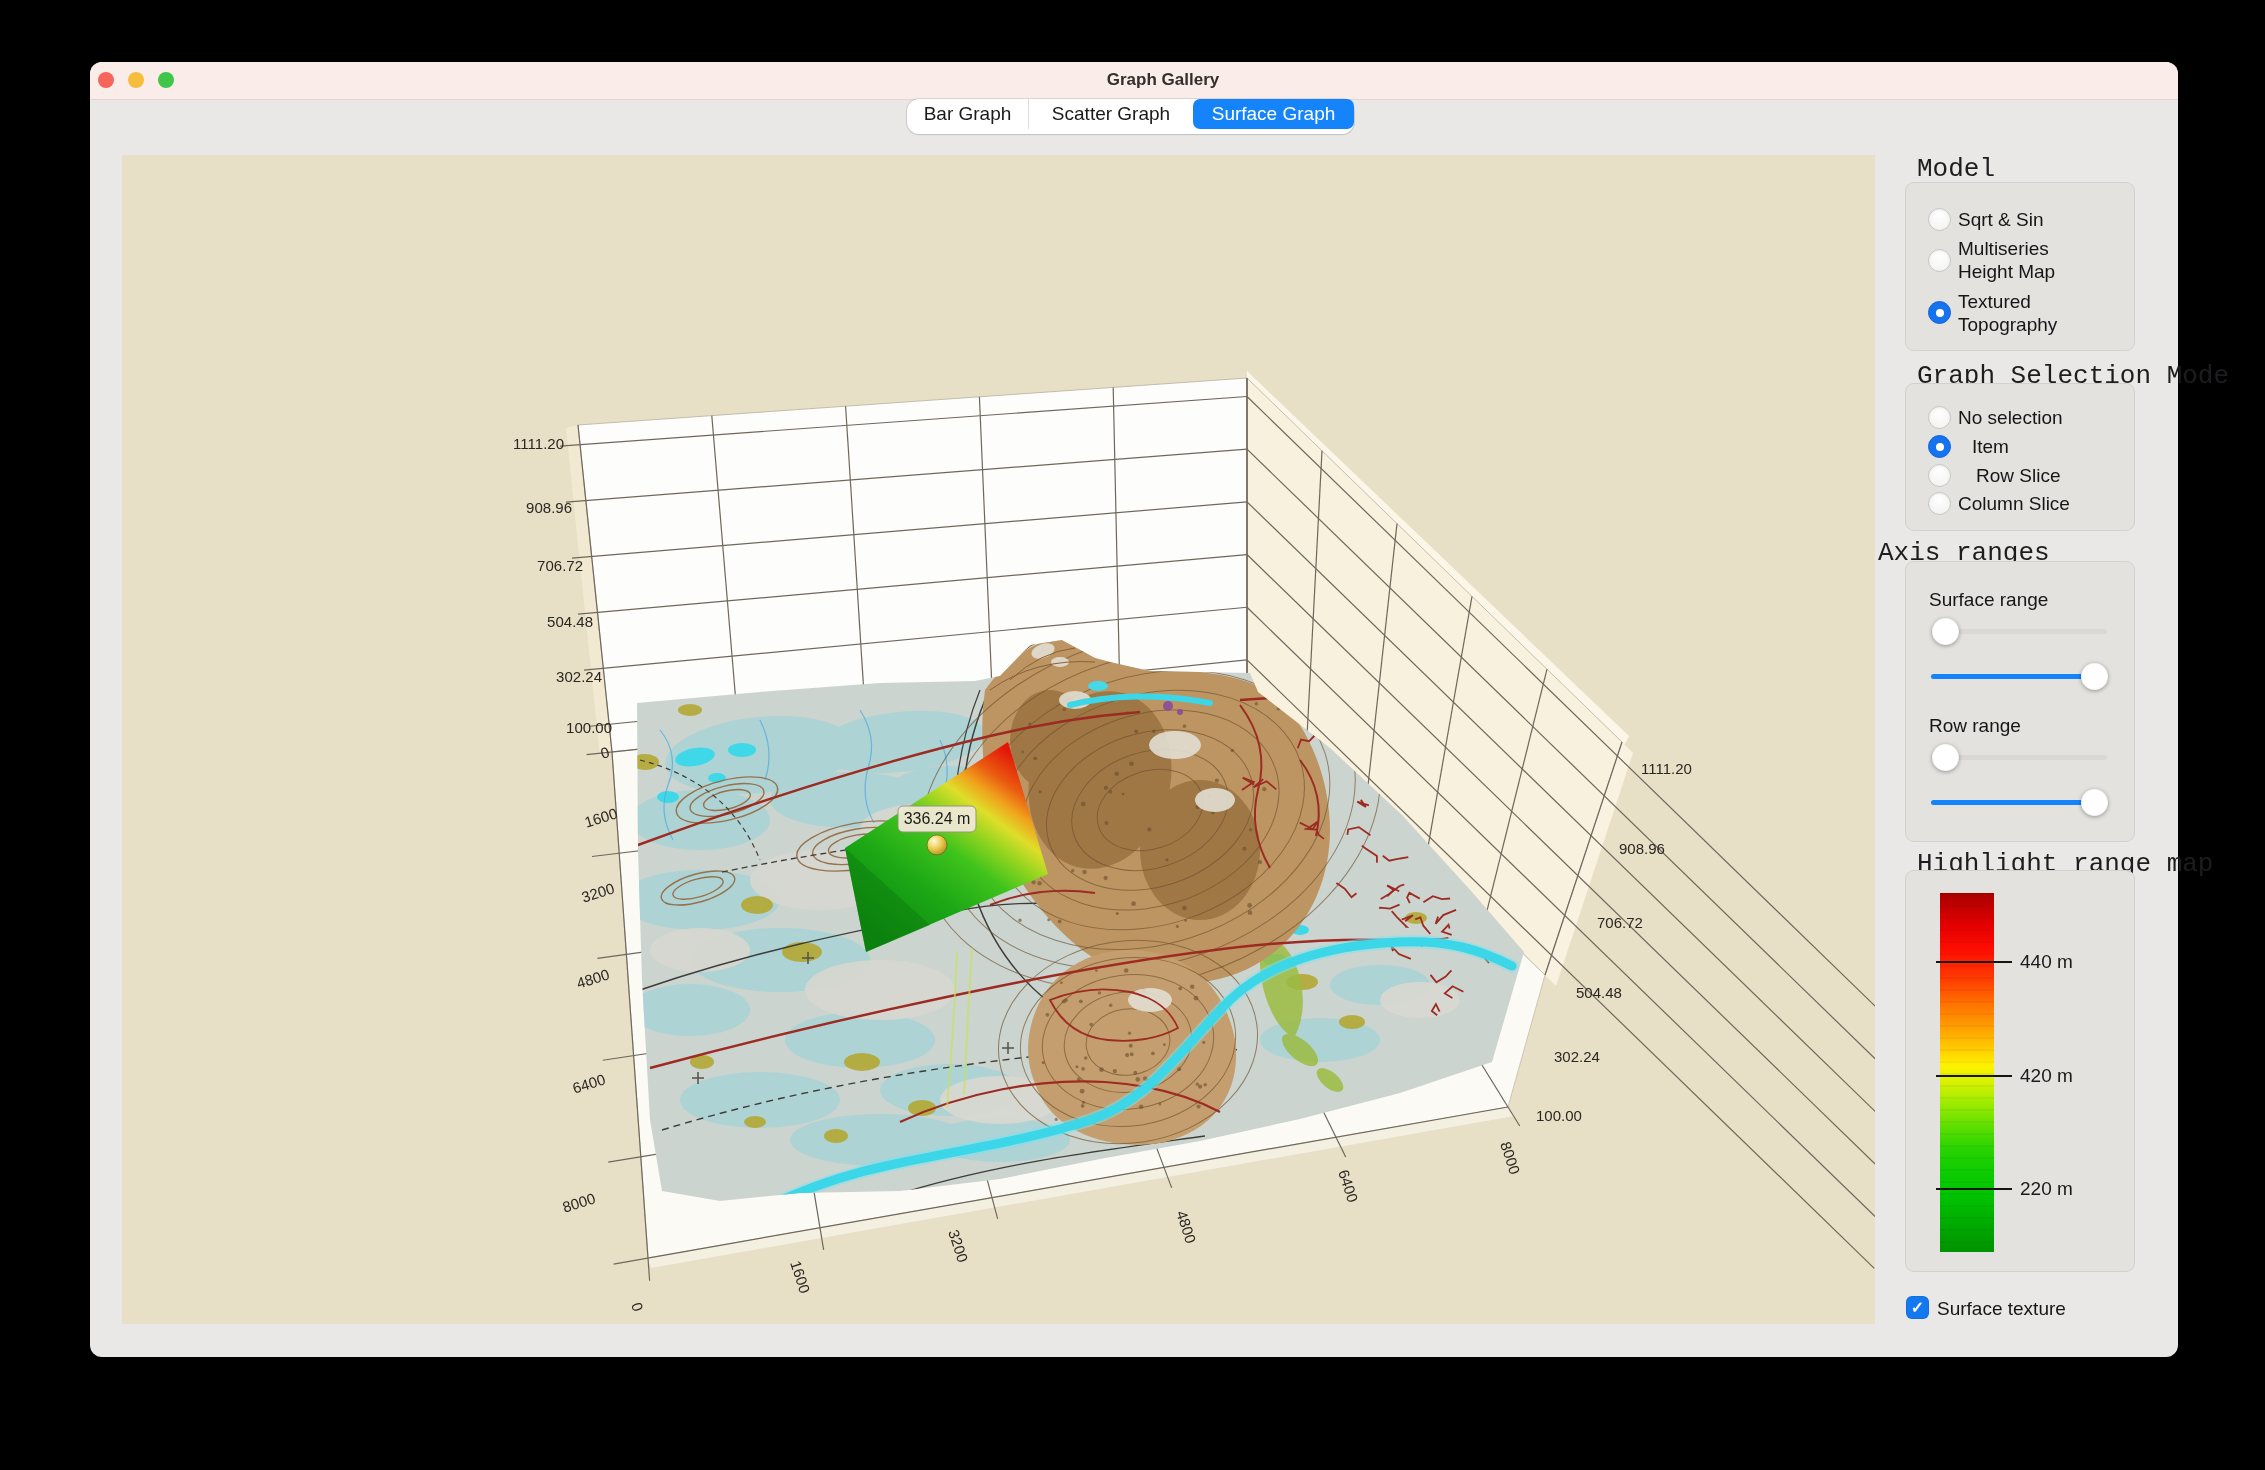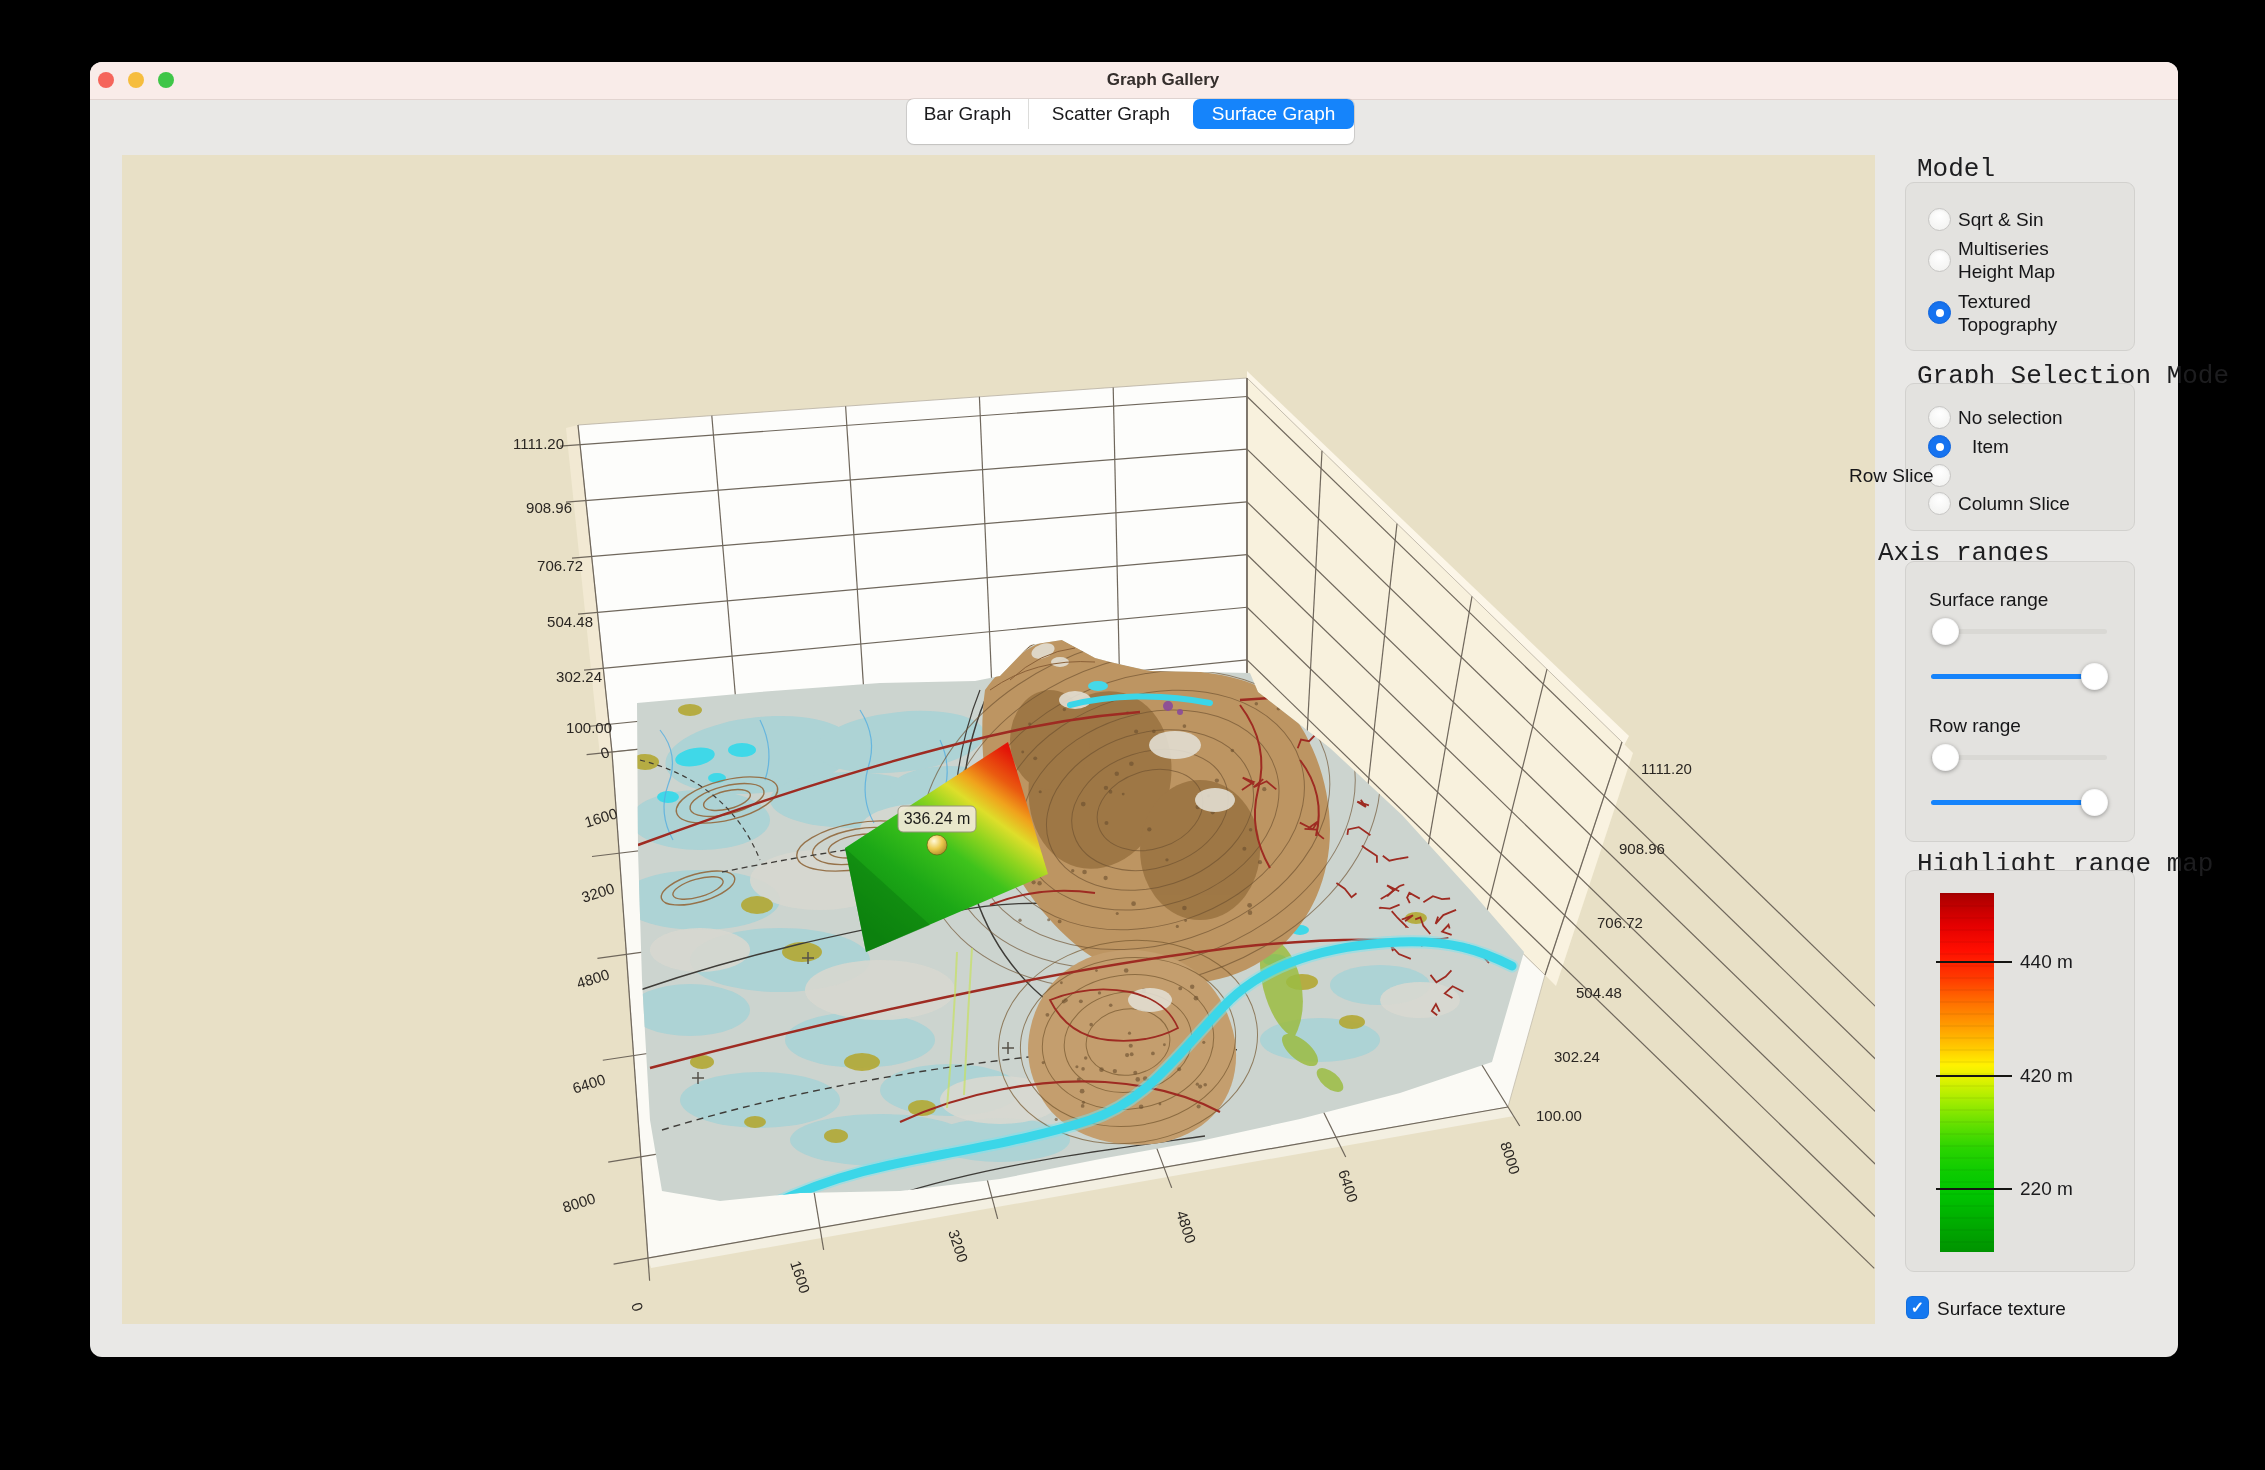--- a/index.html
+++ b/index.html
@@ -9,21 +9,21 @@
   .window{left:90px;top:62px;width:2088px;height:1295px;background:#e9e8e6;border-radius:12px;
           box-shadow:0 20px 60px rgba(0,0,0,.6);}
   .titlebar{left:90px;top:62px;width:2088px;height:37px;background:#f9ece9;
             border-radius:12px 12px 0 0;border-bottom:1px solid #e2d4d0;}
   .light{width:16px;height:16px;border-radius:50%;top:72px;}
   .light.red{left:98px;background:#f5655b;}
   .light.yellow{left:128px;background:#f6bd3e;}
   .light.green{left:158px;background:#3fc648;}
   .win-title{left:90px;top:70px;width:2088px;text-align:center;font-size:17px;font-weight:bold;color:#342e2c;padding-left:29px;}
   
-  .tabbar{left:907px;top:99px;height:45px;display:flex;background:#fff;border-radius:7px;
+  .tabbar{left:907px;top:99px;height:35px;display:flex;background:#fff;border-radius:12px;
           box-shadow:0 0 0 1px rgba(0,0,0,.10),0 1px 2px rgba(0,0,0,.08);}
   .tab{height:30px;display:flex;align-items:center;justify-content:center;font-size:19px;
        color:#1a1a1c;cursor:default;}
   .tab.t0{width:121px;border-right:1px solid #dcdcda;border-radius:7px 0 0 7px;}
   .tab.t1{width:164px;}
   .tab.t2{width:161px;}
   .tab.active{background:#1584fb;color:#fff;border-radius:7px;font-weight:500;}
   
   .chart-panel{left:122px;top:155px;width:1753px;height:1169px;background:#e8e0c6;}
   
@@ -486,21 +486,21 @@
   <div class="abs opt-label" style="left:1958px;top:313px;">Topography</div>
 
   <div class="abs group-label" style="left:1917px;top:361px;">Graph Selection Mode</div>
   <div class="abs groupbox" style="left:1905px;top:383px;width:228px;height:146px;"></div>
 
   <div class="abs radio" style="left:1928px;top:406px;"></div>
   <div class="abs opt-label" style="left:1958px;top:406px;">No selection</div>
   <div class="abs radio sel" style="left:1928px;top:435px;"></div>
   <div class="abs opt-label" style="left:1972px;top:435px;">Item</div>
   <div class="abs radio" style="left:1928px;top:464px;"></div>
-  <div class="abs opt-label" style="left:1849px;top:464px;">Row Slice</div>
+  <div class="abs opt-label" style="left:1976px;top:464px;">Row Slice</div>
   <div class="abs radio" style="left:1928px;top:492px;"></div>
   <div class="abs opt-label" style="left:1958px;top:492px;">Column Slice</div>
 
   <div class="abs group-label" style="left:1878px;top:538px;">Axis ranges</div>
   <div class="abs groupbox" style="left:1905px;top:561px;width:228px;height:279px;"></div>
 
   <div class="abs opt-label" style="left:1929px;top:588px;">Surface range</div>
   <div class="abs track" style="left:1931px;top:629px;width:176px;"></div>
   <div class="abs thumb" style="left:1932px;top:618px;"></div>
   <div class="abs track" style="left:1931px;top:674px;width:176px;">

